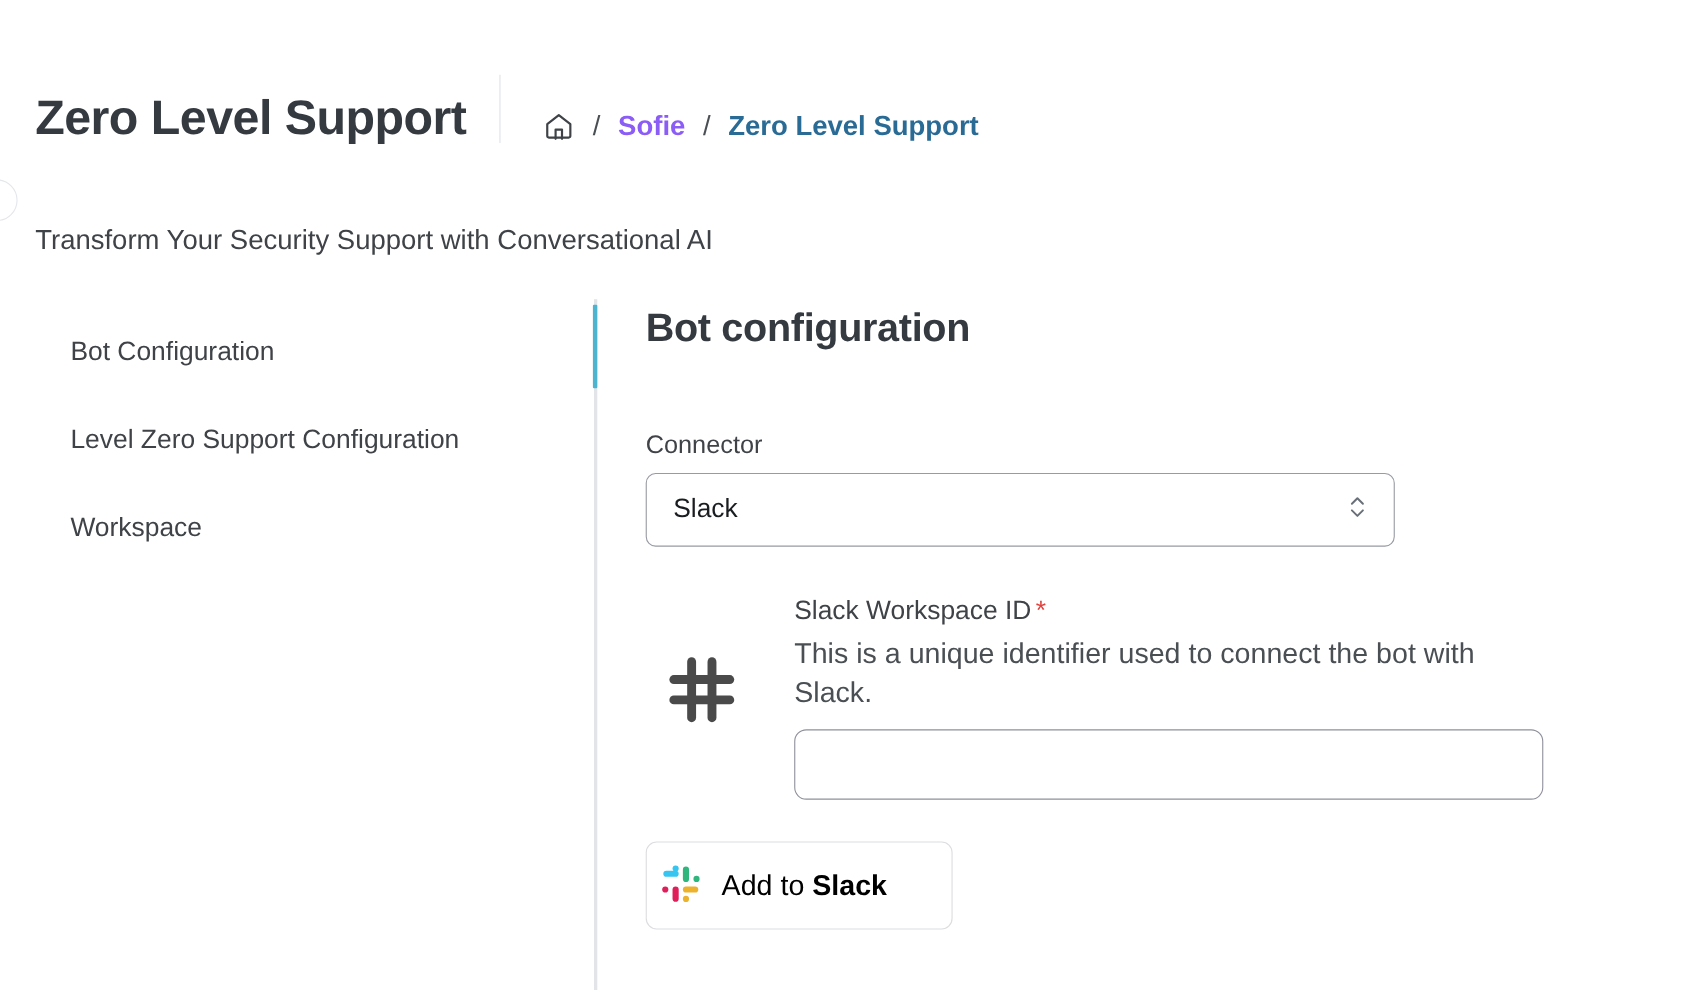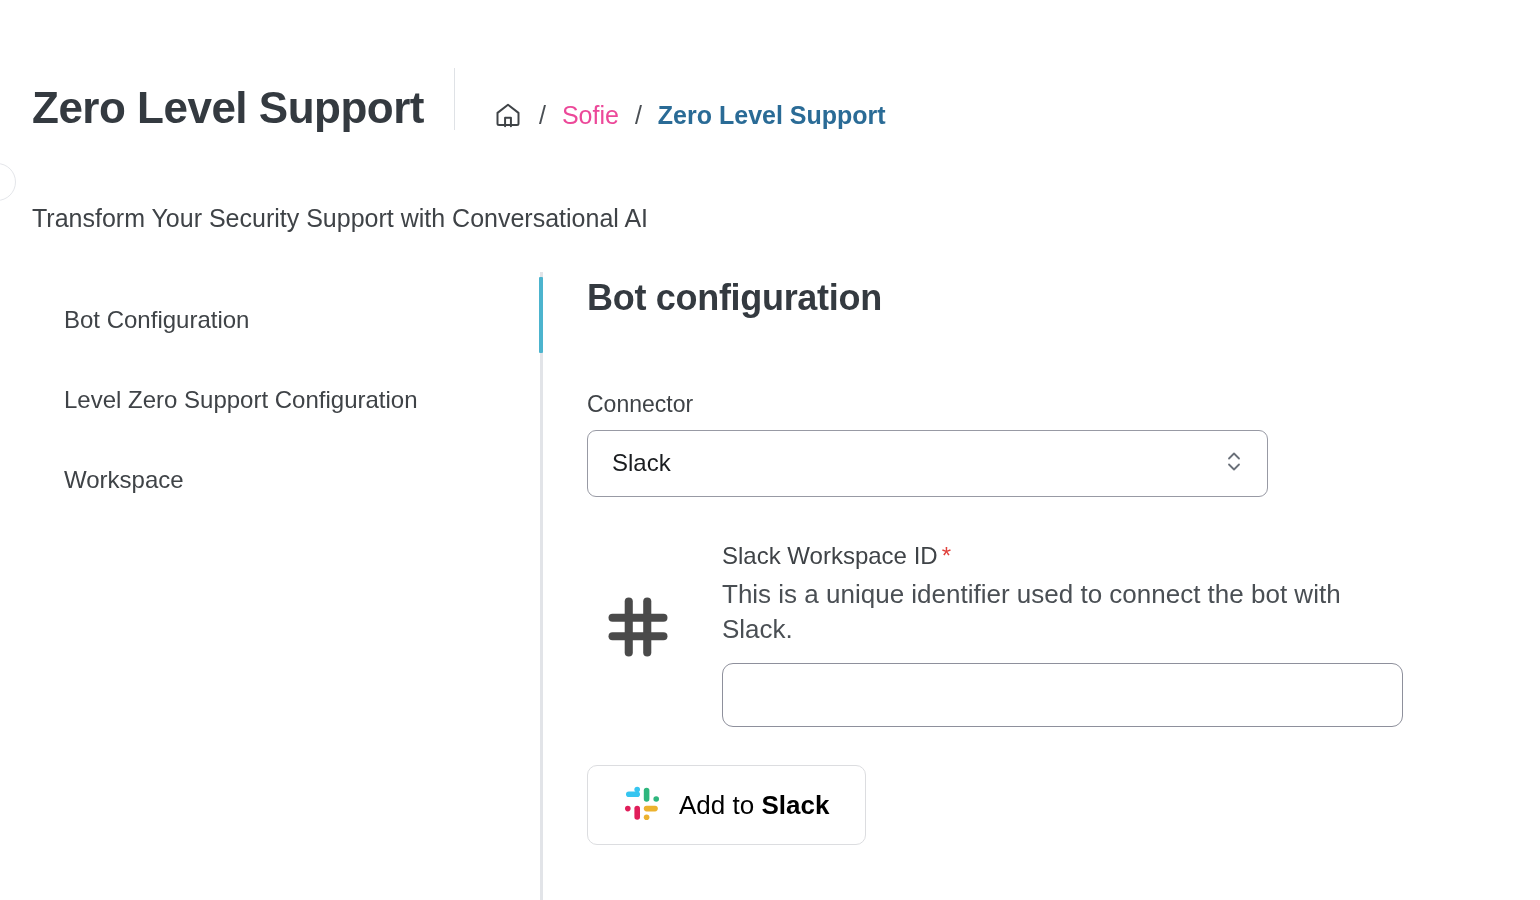--- a/index.html
+++ b/index.html
@@ -59,23 +59,23 @@
     width: 30px;
     height: 30px;
   }
   .breadcrumb .sep {
     color: #4a4f54;
     font-size: 25px;
     margin: 0 16px;
     font-weight: 400;
   }
   .breadcrumb .crumb {
-    color: #ec4899;
-    white-space: nowrap;
-    font-weight: 400;
+    color: #8b5cf6;
+    white-space: nowrap;
+    font-weight: 700;
   }
   .breadcrumb .crumb.current {
     color: #2a6b96;
     font-weight: 600;
   }
 
   
   .edge-handle {
     position: absolute;
     left: -22px;
@@ -243,21 +243,21 @@
   
   .slack-btn {
     margin-top: 38px;
     width: 279px;
     height: 80px;
     border: 1.4px solid #dcdde0;
     border-radius: 10px;
     background: #ffffff;
     display: flex;
     align-items: center;
-    padding-left: 36px;
+    padding-left: 13px;
     cursor: pointer;
     font-family: "Liberation Sans", sans-serif;
   }
   .slack-btn-label {
     margin-left: 19px;
     font-size: 26px;
     color: #000000;
     white-space: nowrap;
   }
   .slack-btn-label b { font-weight: 700; }

